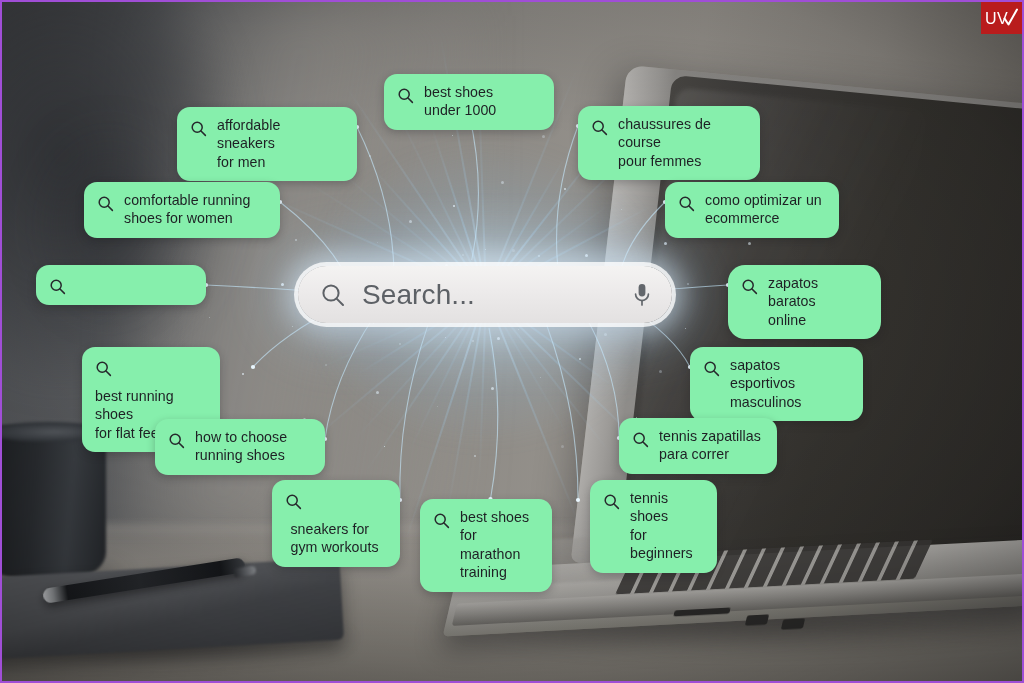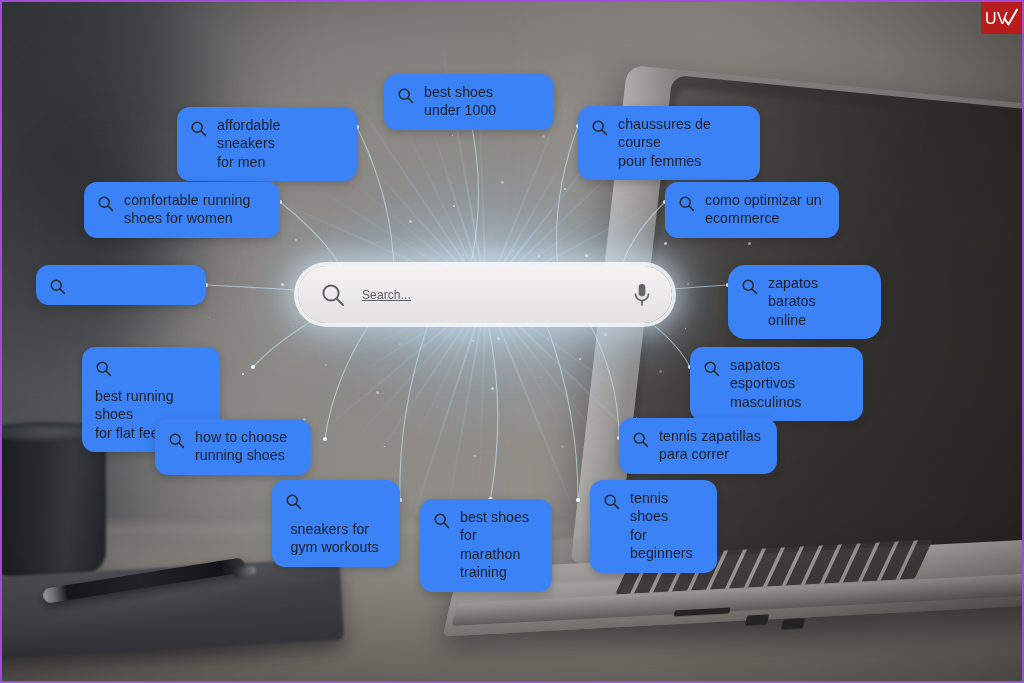--- a/index.html
+++ b/index.html
@@ -283,36 +283,35 @@
     box-shadow:
       0 0 0 4px rgba(255,255,255,0.78),
       0 0 26px 10px rgba(225,243,255,0.55),
       0 0 54px 22px rgba(175,215,248,0.30),
       0 6px 18px rgba(30,40,55,0.22);
   }
   .searchbar .s-icon { flex: 0 0 auto; width: 26px; height: 26px; }
   .searchbar .s-text {
     flex: 1 1 auto;
     margin-left: 16px;
-    font-size: 12px;
+    font-size: 28px;
     color: #5d6166;
     letter-spacing: 0.1px;
     white-space: nowrap;
-    text-decoration: underline;
   }
   .searchbar .s-mic { flex: 0 0 auto; width: 20px; height: 26px; }
 
   
   .bubble {
     position: absolute;
     display: flex;
     align-items: center;
     gap: 10px;
     padding: 9px 16px 10px 13px;
-    background: #3b82f6;
+    background: #86efac;
     border-radius: 13px;
     box-shadow: 0 3px 9px rgba(25,25,28,0.26);
   }
   .bubble .b-icon { flex: 0 0 auto; width: 17px; height: 17px; align-self: flex-start; margin-top: 4px; }
   .bubble .b-text {
     font-size: 14.2px;
     line-height: 1.30;
     color: #1e2024;
     white-space: pre-line;
     letter-spacing: 0.05px;
@@ -567,21 +566,21 @@
 for flat feet</span>
       </div>
       <div class="bubble" style="left: 688px; top: 345px; width: 173px;">
         <span class="b-icon"><svg viewBox="0 0 17 17" width="17" height="17">
             <circle cx="7.2" cy="7.2" r="5.0" fill="none" stroke="#26282c" stroke-width="1.5"></circle>
             <line x1="11.0" y1="11.0" x2="15.4" y2="15.4" stroke="#26282c" stroke-width="1.5" stroke-linecap="round"></line>
           </svg></span>
         <span class="b-text">sapatos esportivos
 masculinos</span>
       </div>
-      <div class="bubble" style="left: 153px; top: 417px; width: 156px;">
+      <div class="bubble" style="left: 153px; top: 417px; width: 170px;">
         <span class="b-icon"><svg viewBox="0 0 17 17" width="17" height="17">
             <circle cx="7.2" cy="7.2" r="5.0" fill="none" stroke="#26282c" stroke-width="1.5"></circle>
             <line x1="11.0" y1="11.0" x2="15.4" y2="15.4" stroke="#26282c" stroke-width="1.5" stroke-linecap="round"></line>
           </svg></span>
         <span class="b-text">how to choose
 running shoes</span>
       </div>
       <div class="bubble" style="left: 617px; top: 416px; width: 158px;">
         <span class="b-icon"><svg viewBox="0 0 17 17" width="17" height="17">
             <circle cx="7.2" cy="7.2" r="5.0" fill="none" stroke="#26282c" stroke-width="1.5"></circle>

